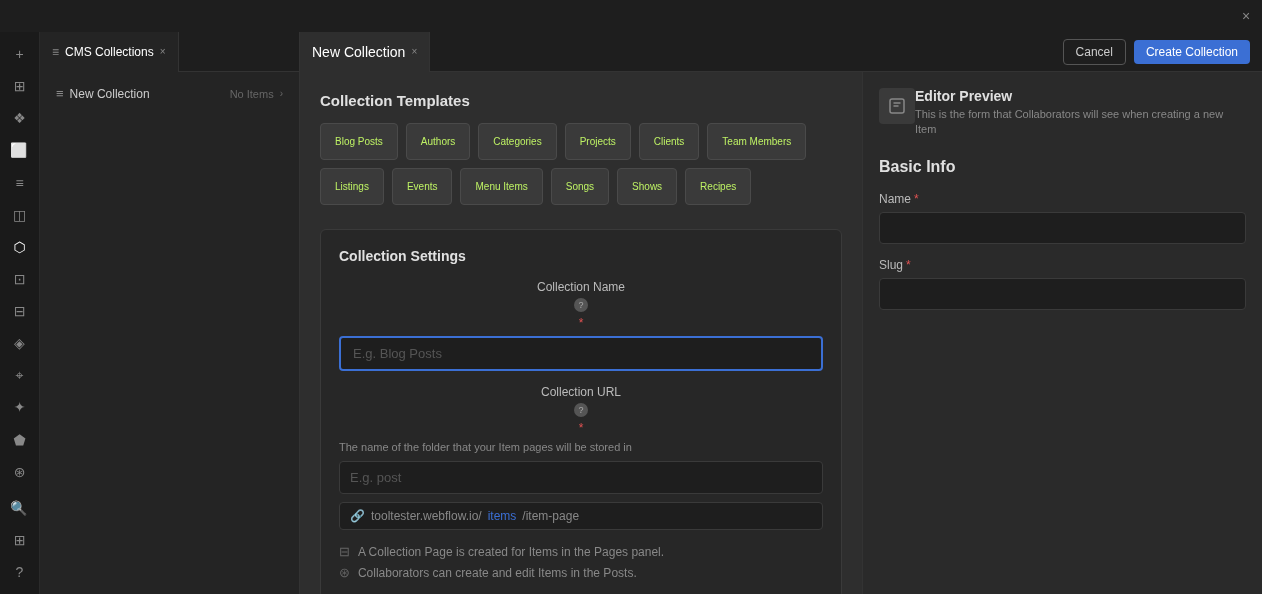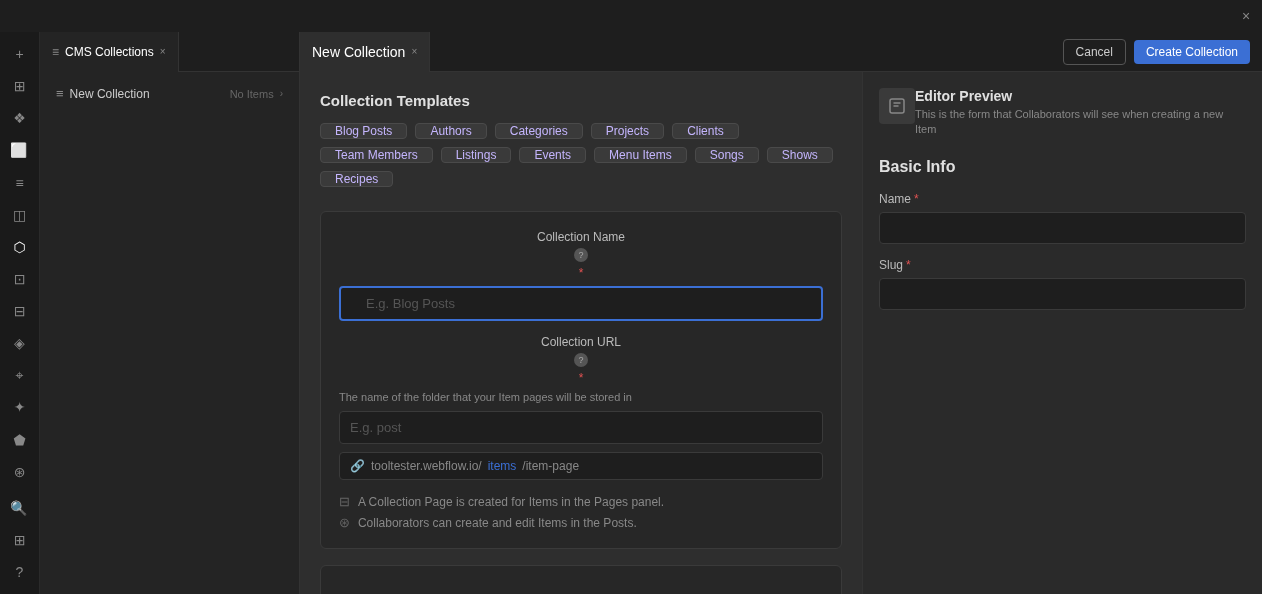--- a/index.html
+++ b/index.html
@@ -181,26 +181,26 @@
       color: #e0e0e0;
       margin-bottom: 14px;
     }
     .template-grid {
       display: flex;
       flex-wrap: wrap;
       gap: 8px;
       margin-bottom: 24px;
     }
     .template-chip {
-      padding: 0 14px;
+      padding: 12px 14px;
       background: #3a3a3a;
       border: 1px solid #4a4a4a;
       border-radius: 4px;
-      font-size: 12px;
-      color: #c4b5fd;
+      font-size: 10px;
+      color: #bef264;
       cursor: pointer;
     }
 
     
     .settings-section {
       background: #272727;
       border: 1px solid #3a3a3a;
       border-radius: 6px;
       padding: 18px;
       margin-bottom: 16px;
@@ -228,21 +228,21 @@
       background: #555;
       color: #aaa;
       font-size: 9px;
       display: inline-flex;
       align-items: center;
       justify-content: center;
       cursor: pointer;
     }
     .text-input {
       width: 100%;
-      padding: 8px 25px;
+      padding: 8px 12px;
       background: #1e1e1e;
       border: 2px solid #3b6fd4;
       border-radius: 4px;
       color: #f97316;
       font-size: 13px;
       outline: none;
     }
     .text-input::placeholder { color: #555; }
     .text-input-normal {
       width: 100%;
@@ -466,20 +466,21 @@
             <div class="template-chip">Listings</div>
             <div class="template-chip">Events</div>
             <div class="template-chip">Menu Items</div>
             <div class="template-chip">Songs</div>
             <div class="template-chip">Shows</div>
             <div class="template-chip">Recipes</div>
           </div>
         </div>
 
         <div class="settings-section">
+          <div class="settings-title">Collection Settings</div>
 
           <div style="margin-bottom:14px;">
             <div class="field-label">
               <span>Collection Name</span>
               <span class="info-icon">?</span>
               <span class="required">*</span>
             </div>
             <input type="text" class="text-input" placeholder="E.g. Blog Posts" style="">
           </div>
 

